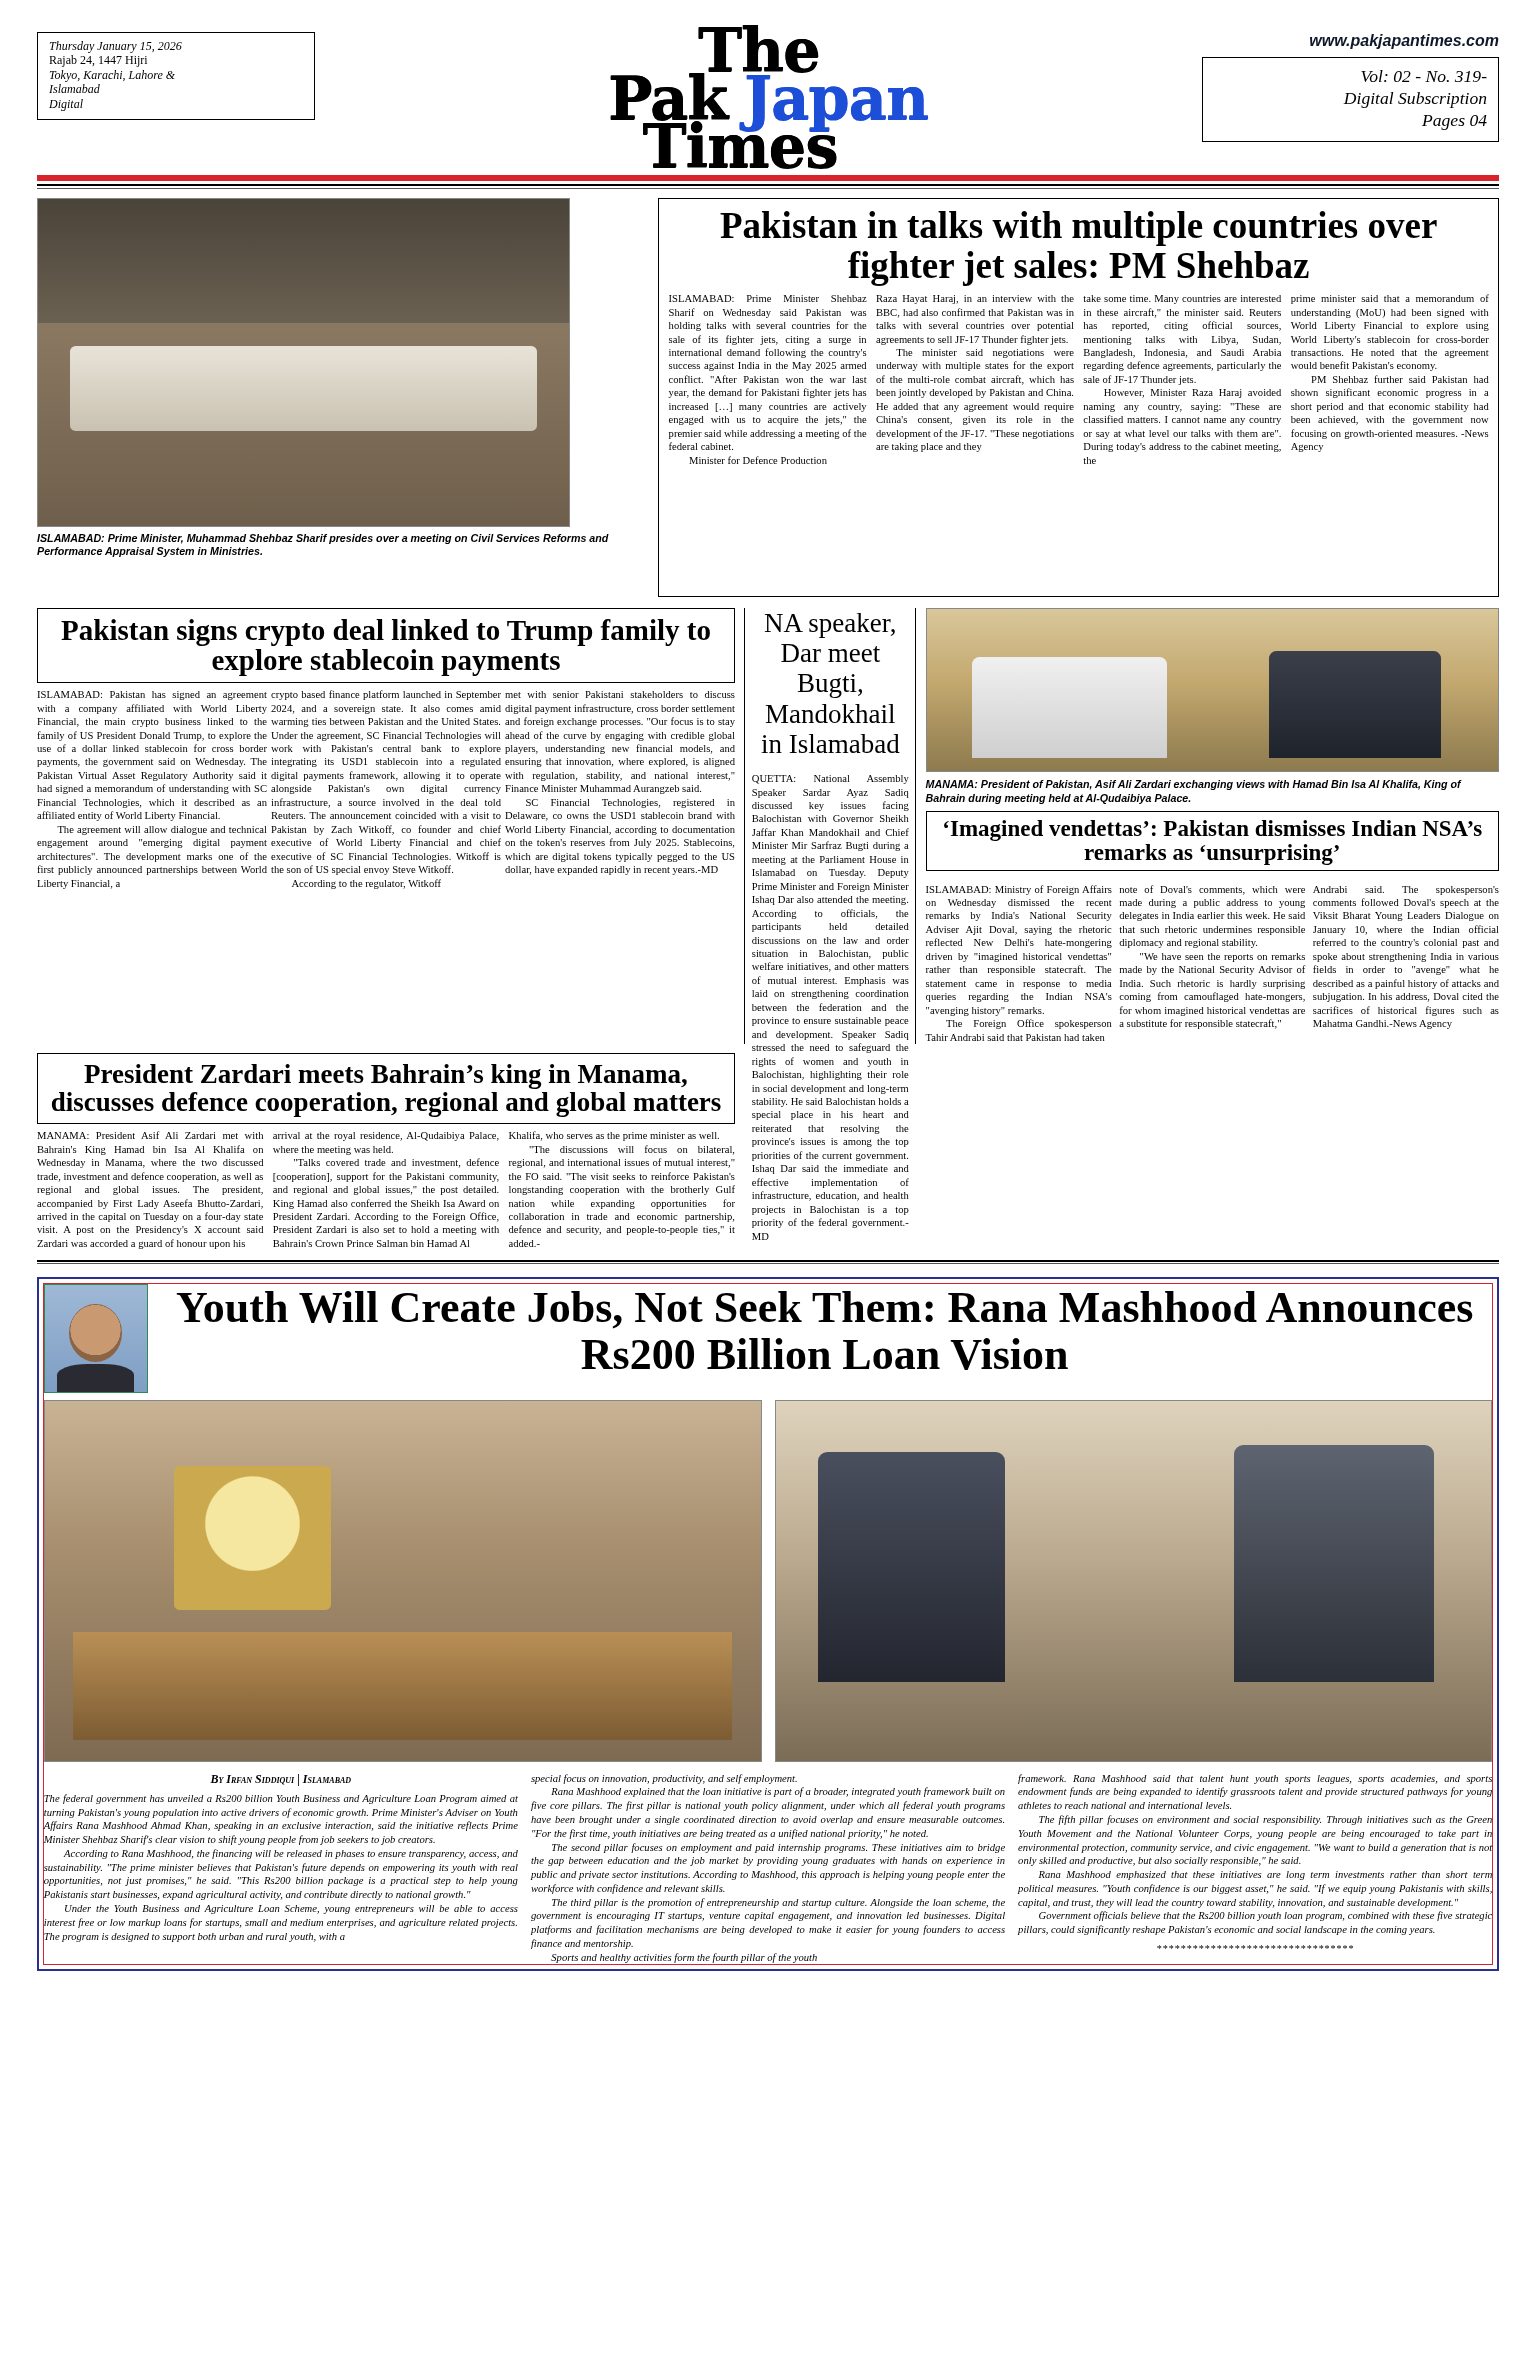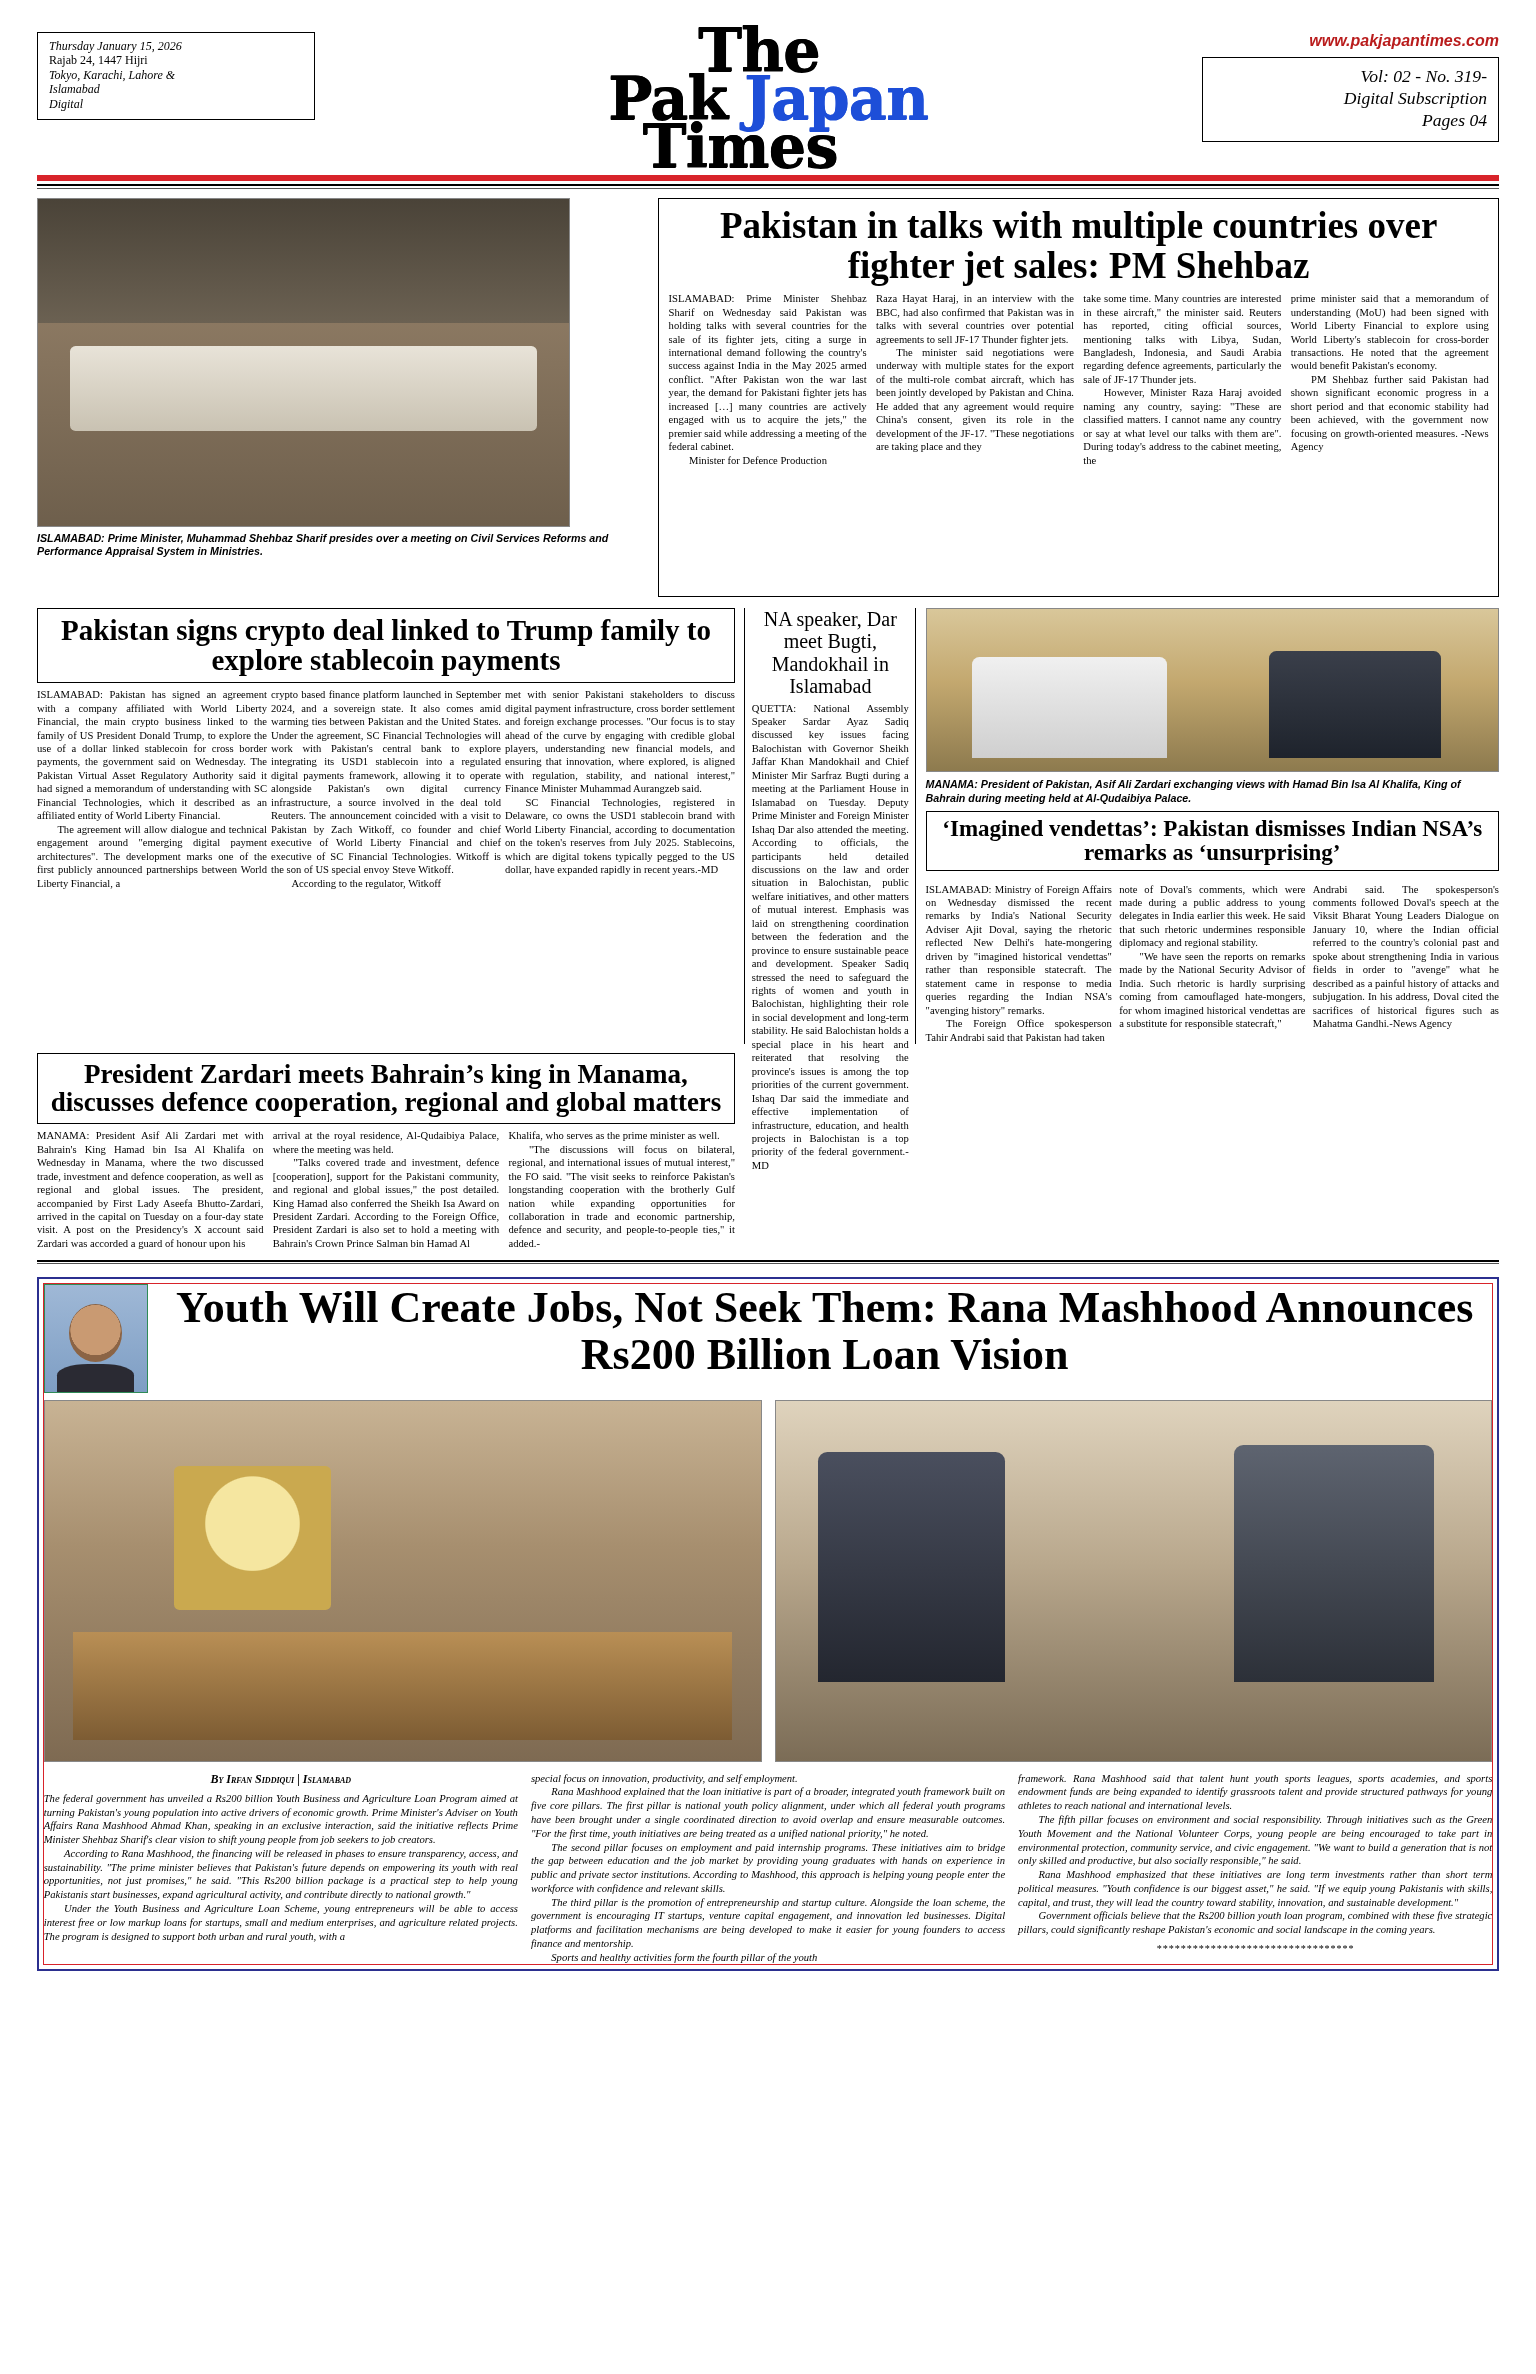--- a/index.html
+++ b/index.html
@@ -31,21 +31,21 @@
   }
   .logo-the  { font-size:59px; display:block; margin-left:-18.6px; }
   .logo-row2 { display:block; font-size:59px; margin-top:1.9px; }
   .logo-pak  { display:inline-block; }
   .logo-japan{ display:inline-block; color:#1d4ed8; margin-left:16.7px; }
   .logo-times{ display:block; font-size:59px; margin-top:1.9px; margin-left:-56px; }
   .gothic { font-family:"DejaVu Serif", serif; font-weight:bold; font-style:normal;
             text-shadow:0.5px 0 0 currentColor, 0 0.5px 0 currentColor; }
 
   .rightblock { width:297px; text-align:right; }
-  .siteurl { color:#b91c1c; font-family:"Liberation Sans", sans-serif; font-weight:bold; font-style:italic; font-size:16px; margin-bottom:7.4px; }
+  .siteurl { color:#0f172a; font-family:"Liberation Sans", sans-serif; font-weight:bold; font-style:italic; font-size:16px; margin-bottom:7.4px; }
   .volbox { border:1.9px solid #000; padding:7.4px 11px 9.3px 11px; font-style:italic; font-size:17.6px; line-height:1.25; text-align:right; }
 
   .rule-red { height:6.5px; background:#d8232a; margin-top:3.7px; }
   .rule-thin { height:1.9px; background:#000; margin-top:2.8px; }
   .rule-thin2 { height:0.9px; background:#555; margin-top:1.9px; }
   .hl { font-weight:bold; text-align:center; line-height:1.06; font-family:"Liberation Serif", serif; }
   .body-col { font-size:10.6px; line-height:1.27; text-align:justify; hyphens:auto; }
   .body-col p { margin:0 0 0 0; text-indent:20.4px; }
   .body-col p.first { text-indent:0; }
   .caption { font-family:"Liberation Sans", sans-serif; font-style:italic; font-weight:bold; font-size:10.7px; line-height:1.25; }
@@ -61,21 +61,21 @@
 
   
   .tier2 { display:flex; gap:9.3px; margin-top:11px; height:436px; }
   .crypto { width:698px; }
   .crypto-hlbox { border:1.9px solid #000; padding:5.6px 7.4px; }
   .crypto-hl { font-size:29px; }
   .crypto-cols { display:flex; gap:4px; margin-top:5.6px; }
   .crypto-cols > div { flex:1; }
 
   .na { width:172px; border-left:1.9px solid #000; border-right:1.9px solid #000; padding:0 6.5px; }
-  .na-hl { font-size:20px; font-weight:normal; text-align:center; line-height:1.12; margin-bottom:4px; }
+  .na-hl { font-size:27px; font-weight:normal; text-align:center; line-height:1.12; margin-bottom:13px; }
 
   .right-col2 { flex:1; display:flex; flex-direction:column; gap:6.5px; }
   .manama-photo { width:100%; height:246px; border:0.9px solid #888; position:relative; overflow:hidden; }
   .vend-hlbox { border:1.9px solid #000; padding:4.6px 7.4px; }
   .vend-hl { font-size:23px; }
   .vend-cols { display:flex; gap:7.4px; margin-top:4.6px; }
   .vend-cols > div { flex:1; }
 
   
   .tier3 { display:flex; gap:9.3px; margin-top:9.3px; }

